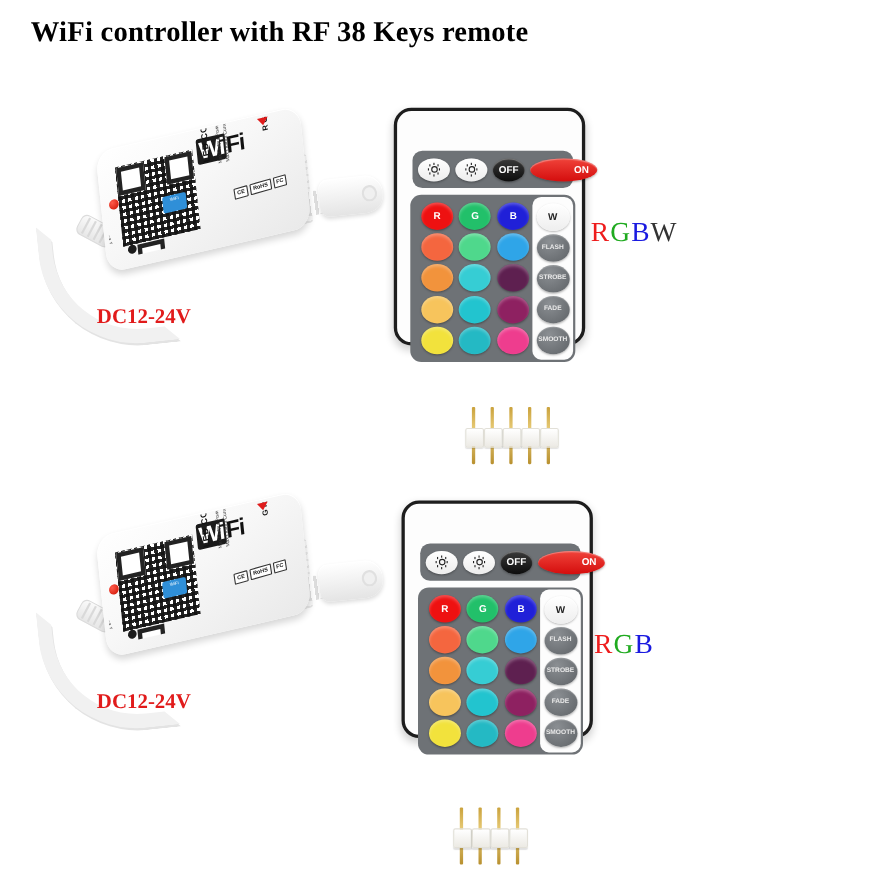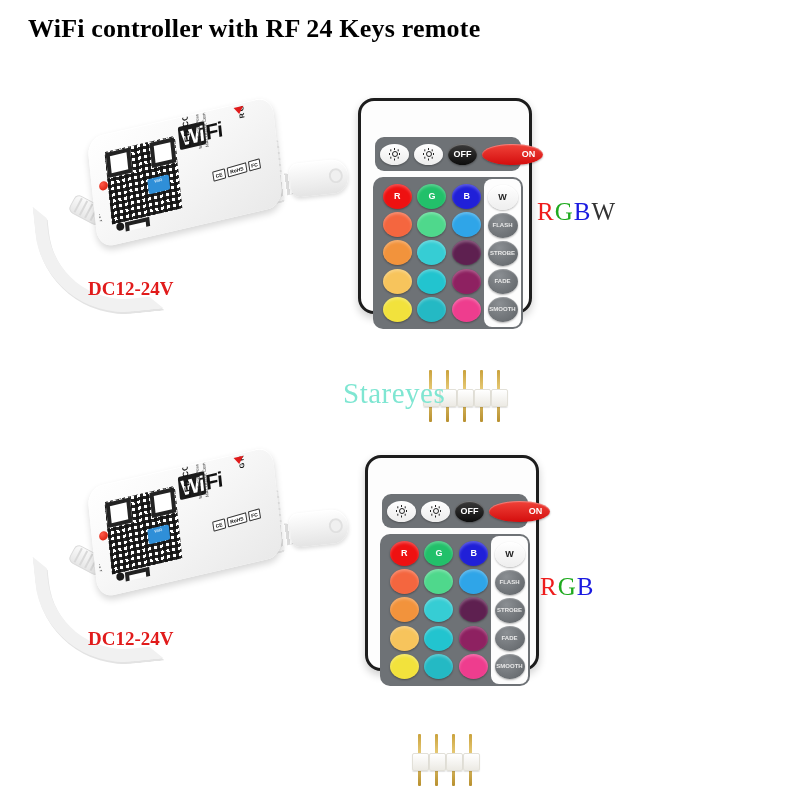--- a/index.html
+++ b/index.html
@@ -240,21 +240,21 @@
   .watermark{
     position:absolute; font-family:"Liberation Serif",serif; font-size:29px;
     color:#7fe6d2; letter-spacing:.5px;
   }
 </style>
 </head>
 <body>
 
 <div id="stage">
 
-  <div class="title">WiFi controller with RF 24 Keys remote</div>
+  <div class="title">WiFi controller with RF 38 Keys remote</div>
 
   <div class="controller" style="left:18px; top:105px;">
     <div class="ctrl-cable sh"></div>
     <div class="ctrl-cable"></div>
     <div class="cable-boot"></div>
 
     <div class="ctrl-ribs"></div>
     <div class="dc-cable"></div>
     <div class="dc-strain"></div>
     <div class="dc-jack"></div>
@@ -347,21 +347,20 @@
       </div>
     <div class="pin-unit">
         <div class="wire"></div>
         <div class="blk"></div>
       </div>
     <div class="pin-unit">
         <div class="wire"></div>
         <div class="blk"></div>
       </div>
   </div>
-  <div class="watermark" style="left:343px; top:377px;">Stareyes</div>
 
   <div class="controller" style="left:18px; top:455px;">
     <div class="ctrl-cable sh"></div>
     <div class="ctrl-cable"></div>
     <div class="cable-boot"></div>
 
     <div class="ctrl-ribs"></div>
     <div class="dc-cable"></div>
     <div class="dc-strain"></div>
     <div class="dc-jack"></div>

